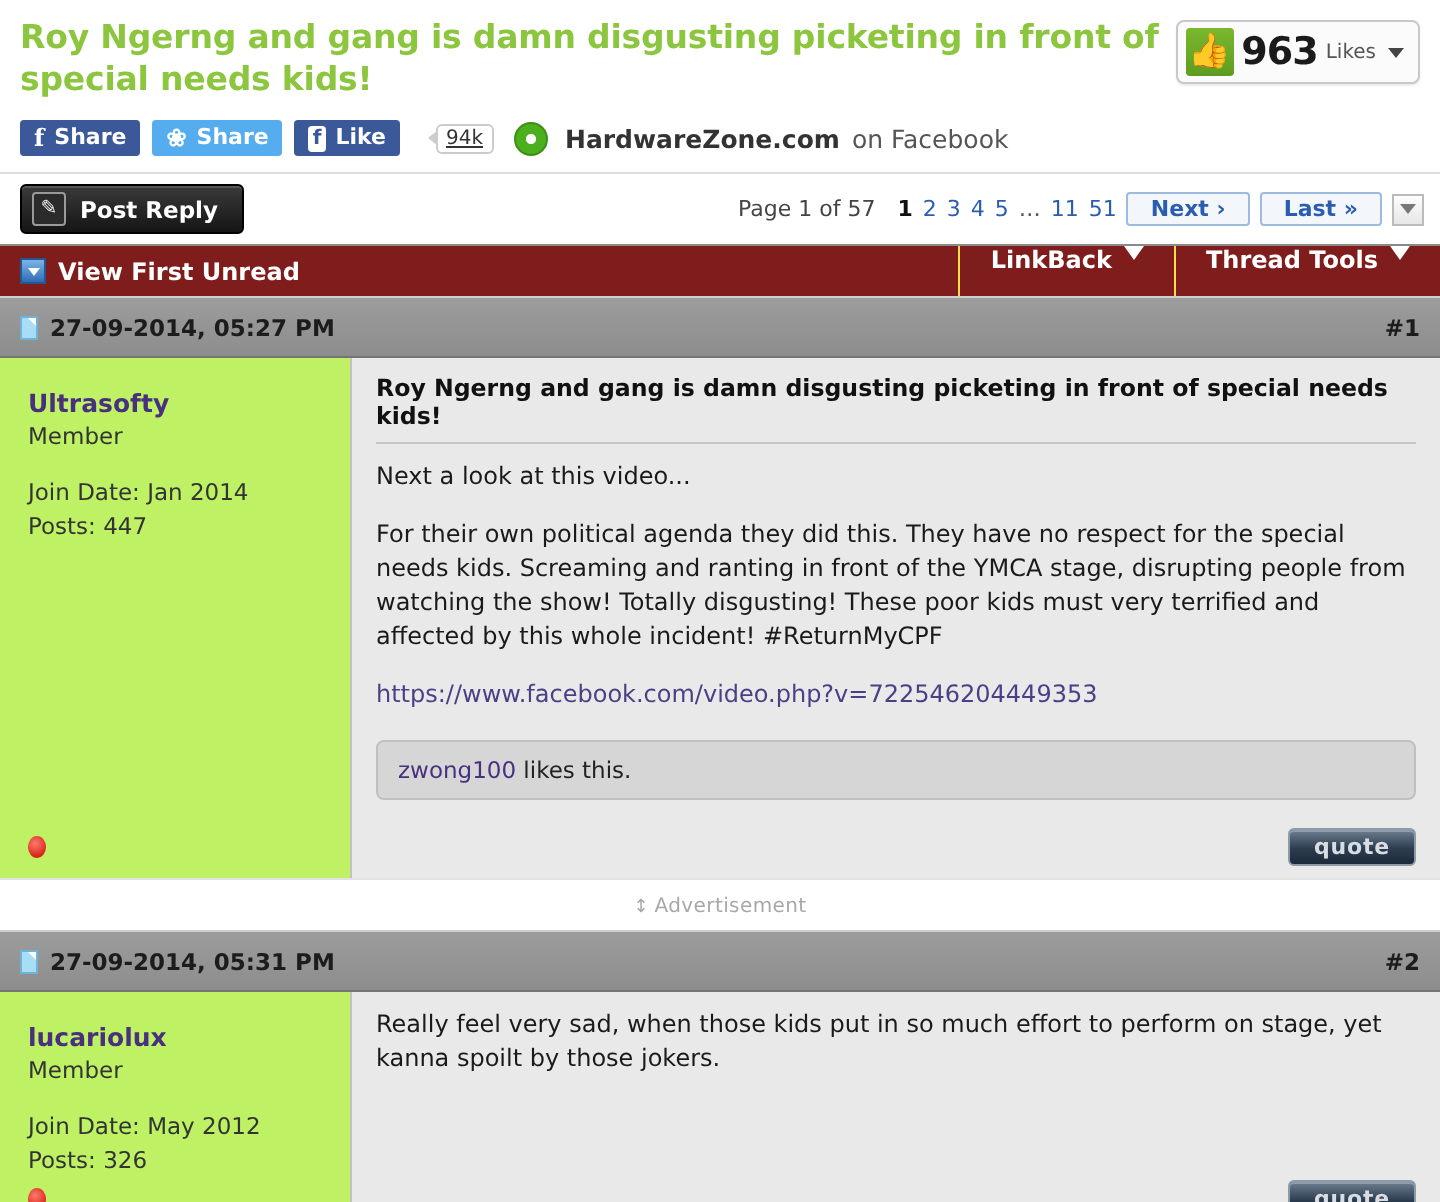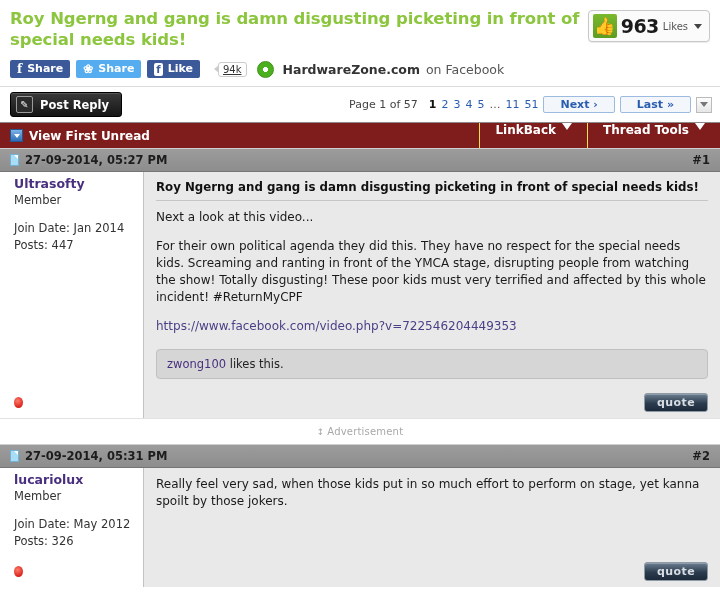--- a/index.html
+++ b/index.html
@@ -177,21 +177,21 @@
   }
   .page-status { color: #444; margin-right: 6px; }
   .pg-num { color: #2a5db0; }
   .pg-num.current { color: #111; font-weight: bold; }
   .pg-ellipsis { color: #555; }
   .pg-box {
     border: 1px solid #9dbbe0;
     background: #f3f7fc;
     color: #2a5db0;
     font-weight: bold;
-    padding: 1px 16px;
+    padding: 1px 11px;
     border-radius: 2px;
   }
   .pg-dropdown {
     width: 14px; height: 14px;
     border: 1px solid #bbb;
     background: linear-gradient(#fdfdfd, #e6e6e6);
     display: inline-flex; align-items: center; justify-content: center;
   }
   .pg-dropdown .caret-down { border-top-color: #777; margin: 0; }
 
@@ -238,21 +238,21 @@
     border-top: 7px solid #ffffff;
   }
 
   
   .post-block { border-top: 1px solid #cfcfcf; }
   .post-head {
     display: flex;
     align-items: center;
     justify-content: space-between;
     background: linear-gradient(#9c9c9c, #8d8d8d);
-    height: 23px;
+    height: 30px;
     padding: 0 10px;
     box-sizing: border-box;
     color: #1c1c1c;
     font-size: 11.5px;
     font-weight: bold;
     border-bottom: 1px solid #757575;
   }
   .post-head-left { display: flex; align-items: center; gap: 6px; }
   .post-doc-icon {
     width: 9px; height: 12px;
@@ -264,25 +264,25 @@
   .post-doc-icon::after {
     content: "";
     position: absolute; top: 0; right: 0;
     border-top: 4px solid #ffffff;
     border-left: 4px solid transparent;
   }
   .post-num { font-size: 11.5px; font-weight: bold; color: #1c1c1c; }
 
   .post-body { display: flex; align-items: stretch; background: #e9e9e9; }
   .user-panel {
-    width: 144px;
+    width: 176px;
     flex: none;
-    background: #ffffff;
+    background: #bef264;
     border-right: 1px solid #c2c2c2;
-    padding: 4px 10px 6px 14px;
+    padding: 15px 10px 6px 14px;
     box-sizing: border-box;
     display: flex;
     flex-direction: column;
   }
   .username {
     color: #49307e;
     font-weight: bold;
     font-size: 12.5px;
     margin-bottom: 2px;
   }

